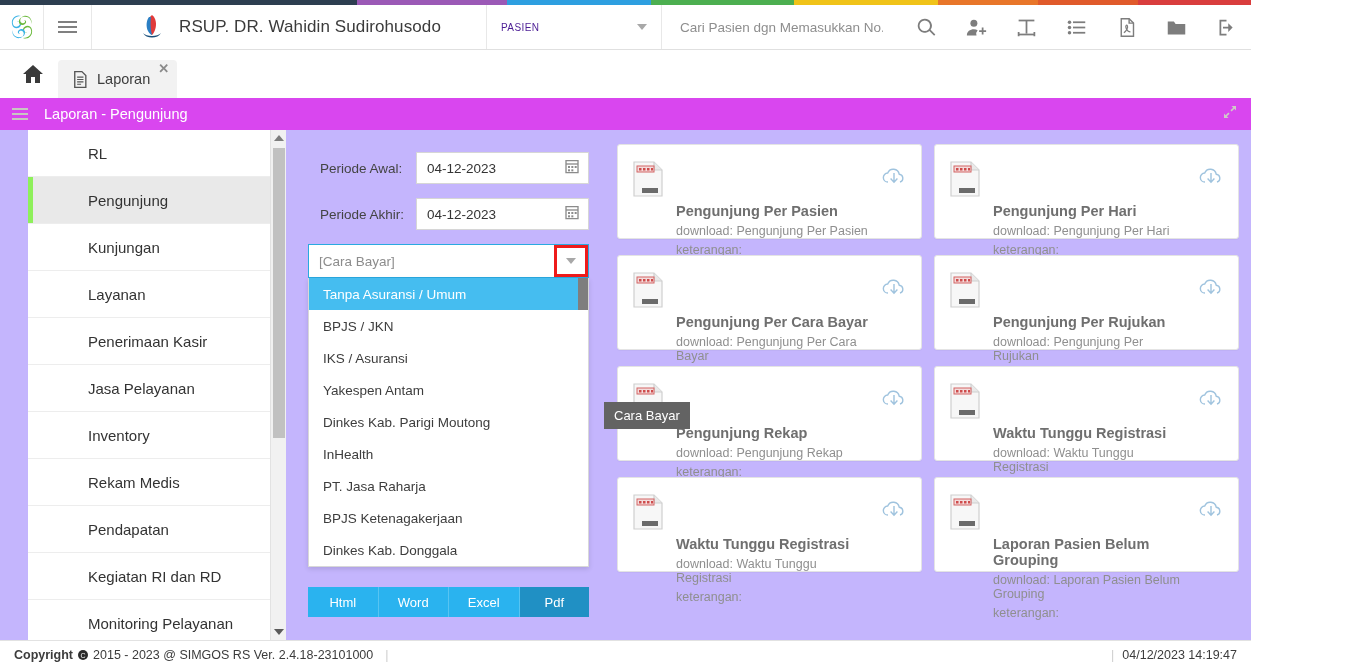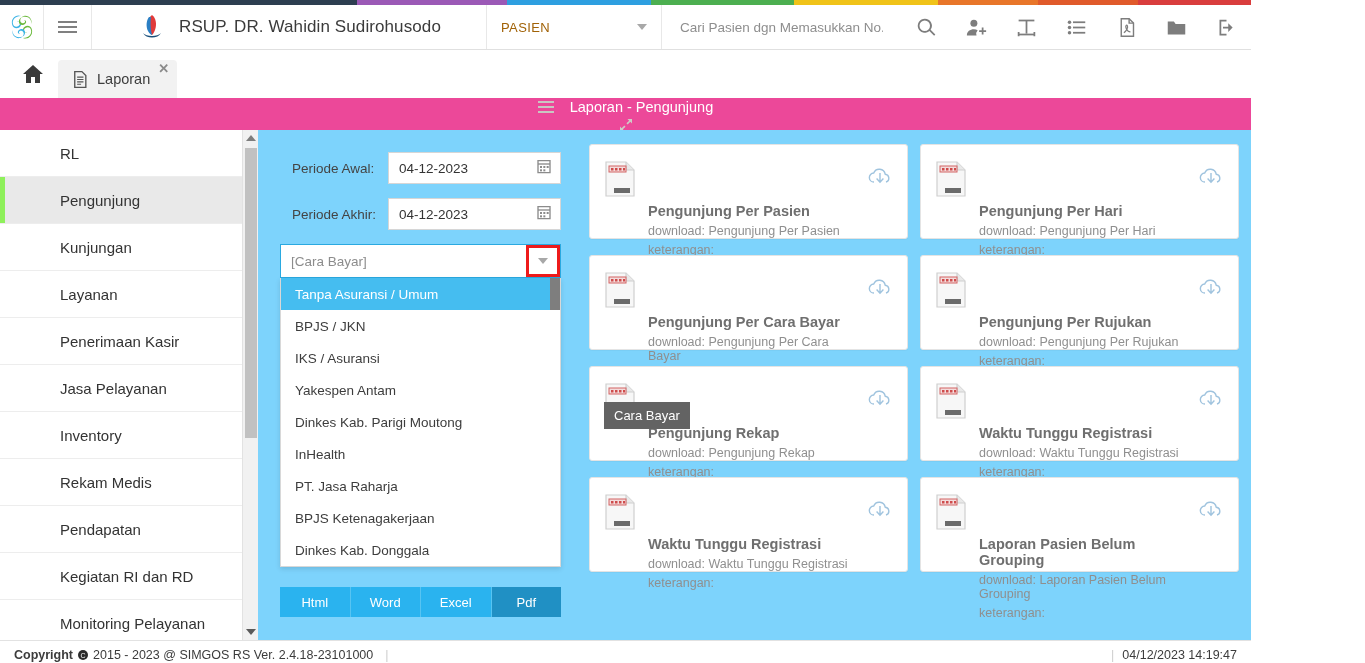--- a/index.html
+++ b/index.html
@@ -37,21 +37,21 @@
   }
   .hospital-cell {
     flex: 0 0 395px; display: flex; align-items: center; justify-content: center;
     gap: 12px; border-right: 1px solid #e8e8e8;
   }
   .hospital-name { font-size: 17px; color: #3b3b3b; letter-spacing: .1px; }
   .pasien-cell {
     flex: 0 0 175px; display: flex; align-items: center; padding: 0 14px;
     justify-content: space-between; border-right: 1px solid #e8e8e8; cursor: pointer;
   }
-  .pasien-label { font-size: 13px; color: #a16207; letter-spacing: .4px; text-align: center; }
+  .pasien-label { font-size: 10px; color: #4c1d95; letter-spacing: .4px; text-align: center; }
   .caret-down {
     width: 0; height: 0; border-left: 5px solid transparent;
     border-right: 5px solid transparent; border-top: 6px solid #a8a8a8;
   }
   .search-cell { flex: 1; display: flex; align-items: center; padding: 0 18px; }
   .search-input {
     border: none; outline: none; width: 100%; font-size: 13.5px; color: #4a4a4a;
     font-family: "Liberation Sans", sans-serif; background: transparent;
   }
   .search-input::placeholder { color: #8e8e8e; }
@@ -73,29 +73,29 @@
     height: 38px; background: #f2f2f2; border-radius: 4px 4px 0 0;
     display: flex; align-items: center; padding: 0 8px 0 12px; gap: 8px;
     cursor: pointer; position: relative;
   }
   .doc-tab-label { font-size: 14.5px; color: #3d3d3d; }
   .tab-close { font-size: 13px; color: #8a8a8a; cursor: pointer; align-self: flex-start;
                margin-top: 2px; line-height: 1; font-weight: bold; }
 
   
   .pageheader {
-    height: 32px; background: #ec4899; display: flex; align-items: center;
-    padding: 0 12px; justify-content: space-between; flex-direction: column;
+    height: 32px; background: #d946ef; display: flex; align-items: center;
+    padding: 0 12px; justify-content: space-between;
   }
   .ph-left { display: flex; align-items: center; gap: 16px; }
   .ph-ham span { display: block; width: 16px; height: 2px; background: #c9c6c2; margin: 3px 0; }
   .ph-title { color: #ffffff; font-size: 14.5px; }
 
   
-  .bodyarea { position: relative; height: 510px; display: flex; background: #7dd3fc; }
+  .bodyarea { position: relative; height: 510px; display: flex; background: #c4b5fd; padding-left: 28px; }
 
   
   .sidebar { width: 258px; background: #ffffff; position: relative; }
   .side-scroll { height: 510px; overflow: hidden; position: relative; }
   .side-item {
     height: 47px; display: flex; align-items: center; padding-left: 60px;
     font-size: 15px; color: #333; border-bottom: 1px solid #ededed;
     cursor: pointer; background: #ffffff; position: relative;
   }
   .side-item.active { background: #e9e9e9; }

